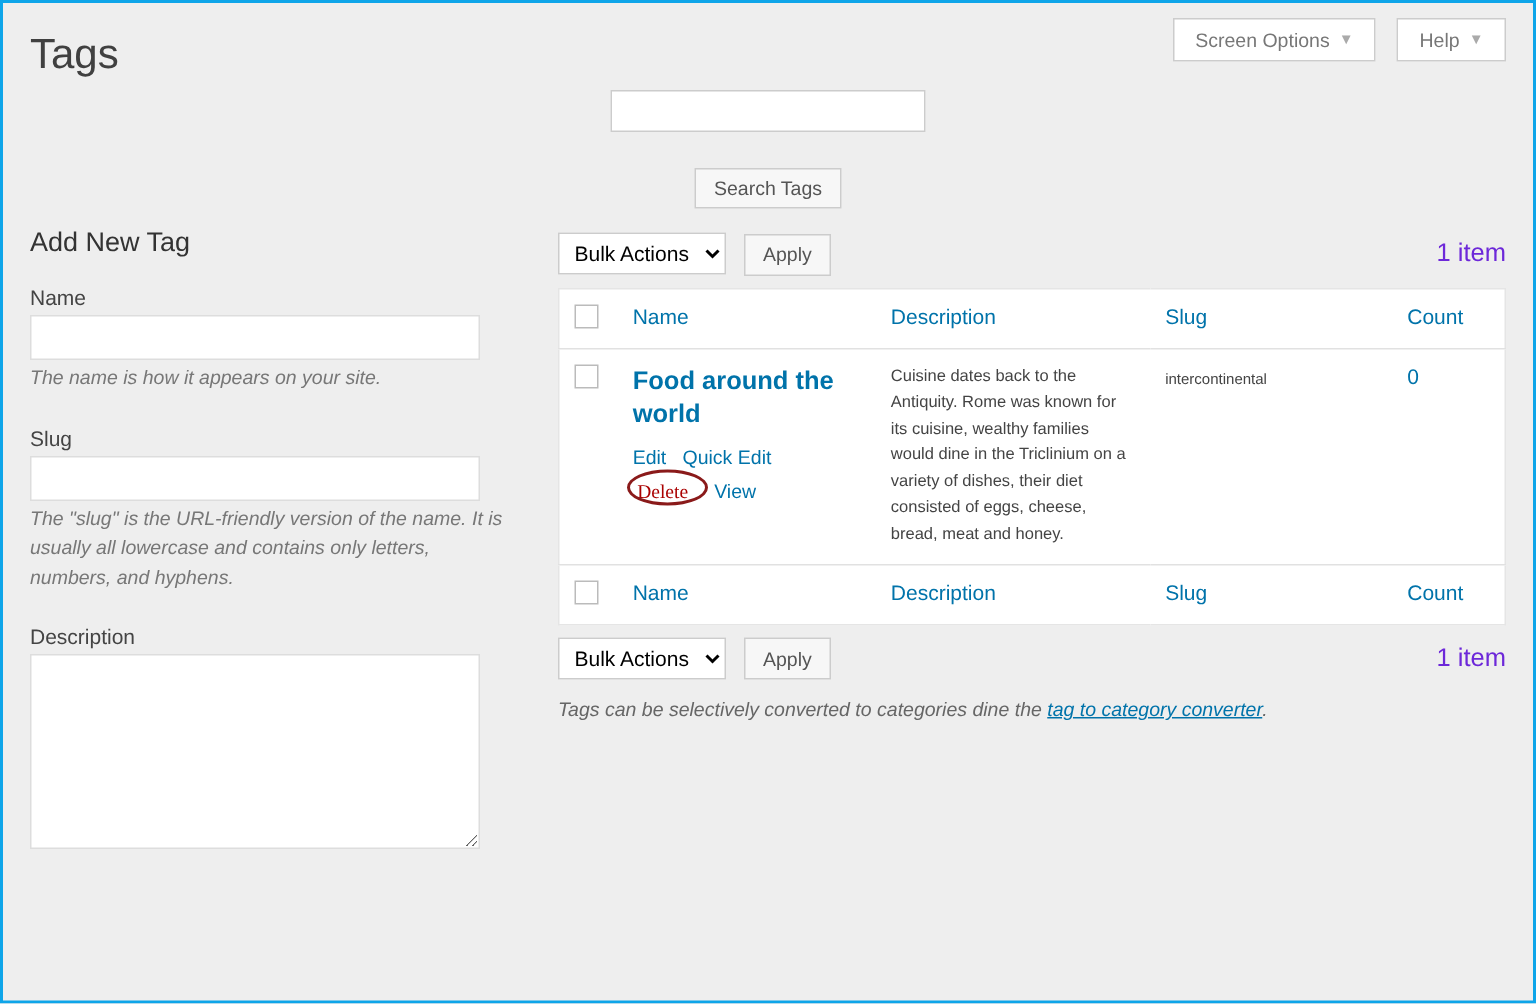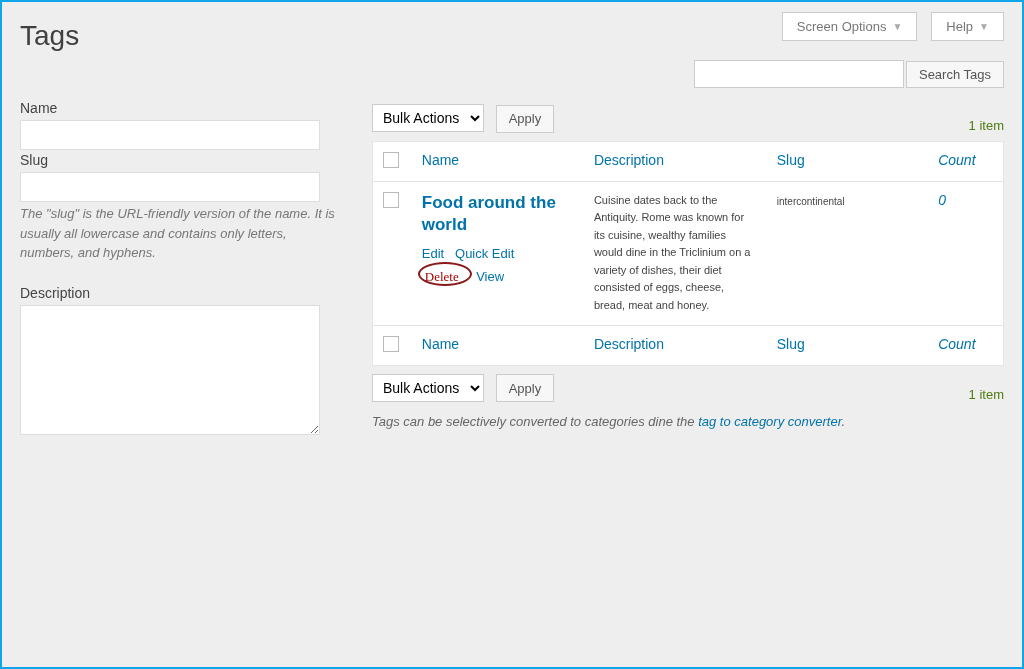--- a/index.html
+++ b/index.html
@@ -40,24 +40,25 @@
   }
   h1.page-title {
     font-size: 28px;
     font-weight: 400;
     color: #404040;
     margin-top: 18px;
     margin-bottom: 8px;
   }
   .search-row {
     display: flex;
-    justify-content: flex-end;
-    gap: 2px;
+    justify-content: flex-start;
+    gap: 24px;
     margin-bottom: 12px;
     align-items: center;
+    flex-direction: column;
   }
   .search-input {
     width: 210px;
     height: 28px;
     border: 1px solid #ccc;
     background: #fff;
   }
   .search-btn {
     background: #f7f7f7;
     border: 1px solid #ccc;
@@ -108,21 +109,21 @@
   .hint {
     font-style: italic;
     color: #777;
     font-size: 13px;
     line-height: 1.5;
     margin-bottom: 22px;
     max-width: 320px;
   }
   .tablenav {
     display: flex;
-    align-items: flex-end;
+    align-items: center;
     justify-content: space-between;
     margin-bottom: 8px;
     margin-top: 4px;
   }
   .bulk-select {
     background: #fff;
     border: 1px solid #ccc;
     padding: 4px 6px;
     font-size: 14px;
     height: 28px;
@@ -131,22 +132,22 @@
     background: #f7f7f7;
     border: 1px solid #ccc;
     padding: 4px 12px;
     font-size: 13px;
     color: #555;
     margin-left: 8px;
     cursor: pointer;
     height: 28px;
   }
   .count-text {
-    font-size: 13px;
-    color: #4d7c0f;
+    font-size: 17px;
+    color: #6d28d9;
   }
   table.wp-list {
     width: 100%;
     background: #fff;
     border: 1px solid #e5e5e5;
     border-collapse: collapse;
   }
   table.wp-list th, table.wp-list td {
     text-align: left;
     padding: 10px 10px;
@@ -159,21 +160,21 @@
     border-bottom: 1px solid #e1e1e1;
   }
   table.wp-list tfoot th {
     border-top: 1px solid #e1e1e1;
     border-bottom: none;
   }
   .cb-col { width: 34px; }
   .name-col { width: 160px; }
   .desc-col { width: 170px; }
   .slug-col { width: 150px; }
-  .count-col { width: 70px; text-align: right; font-style: italic; }
+  .count-col { width: 70px; text-align: right; }
   table.wp-list th.count-col, table.wp-list td.count-col { text-align: left; }
   .checkbox {
     width: 16px; height: 16px;
     border: 1px solid #bbb;
     background: #fff;
     display: inline-block;
   }
   .row-title {
     color: #0073aa;
     font-weight: 600;
@@ -218,20 +219,21 @@
     font-size: 14px;
   }
   .footer-note {
     font-style: italic;
     color: #666;
     font-size: 13px;
     margin-top: 12px;
   }
   .footer-note a {
     color: #0073aa;
+    text-decoration: underline;
     cursor: pointer;
   }
   .caret {
     font-size: 10px;
     color: #aaa;
   }
 </style>
 </head>
 <body>
 
@@ -251,23 +253,25 @@
   <h1 class="page-title">Tags</h1>
 
   <div class="search-row">
     <input type="text" class="search-input" style="">
     <button class="search-btn">Search Tags</button>
   </div>
 
   <div class="columns">
 
     <div class="left-col">
+      <h2>Add New Tag</h2>
 
       <label class="form-label">Name</label>
       <input type="text" class="text-input" style="">
+      <p class="hint">The name is how it appears on your site.</p>
 
       <label class="form-label">Slug</label>
       <input type="text" class="text-input" style="">
       <p class="hint">The "slug" is the URL-friendly version of the name. It is usually all lowercase and contains only letters, numbers, and hyphens.</p>
 
       <label class="form-label">Description</label>
       <textarea class="textarea-input" style=""></textarea>
     </div>
 
     <div class="right-col">

